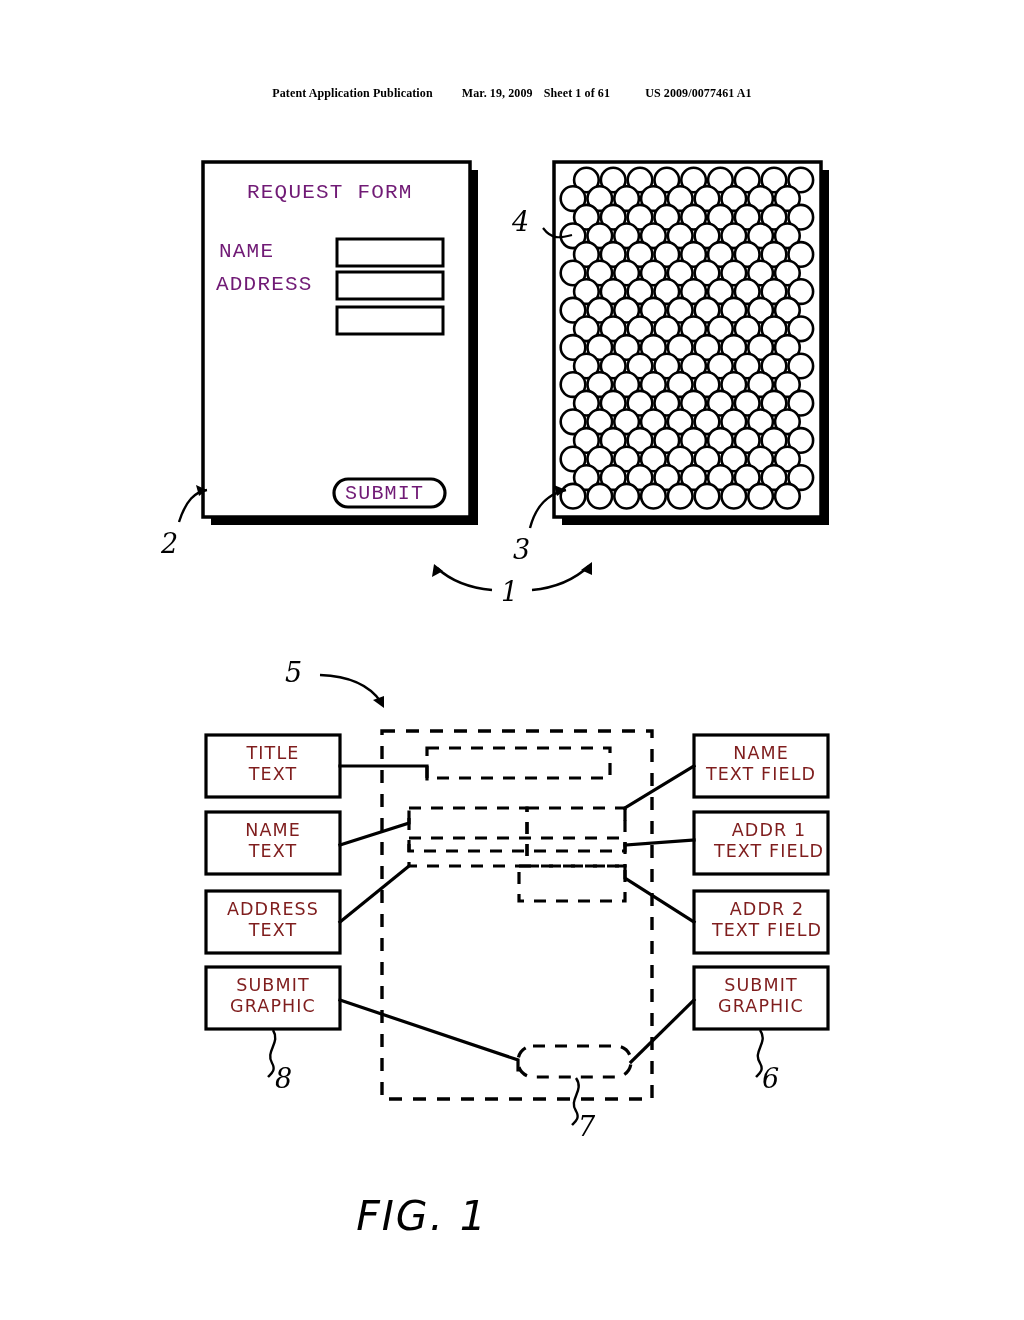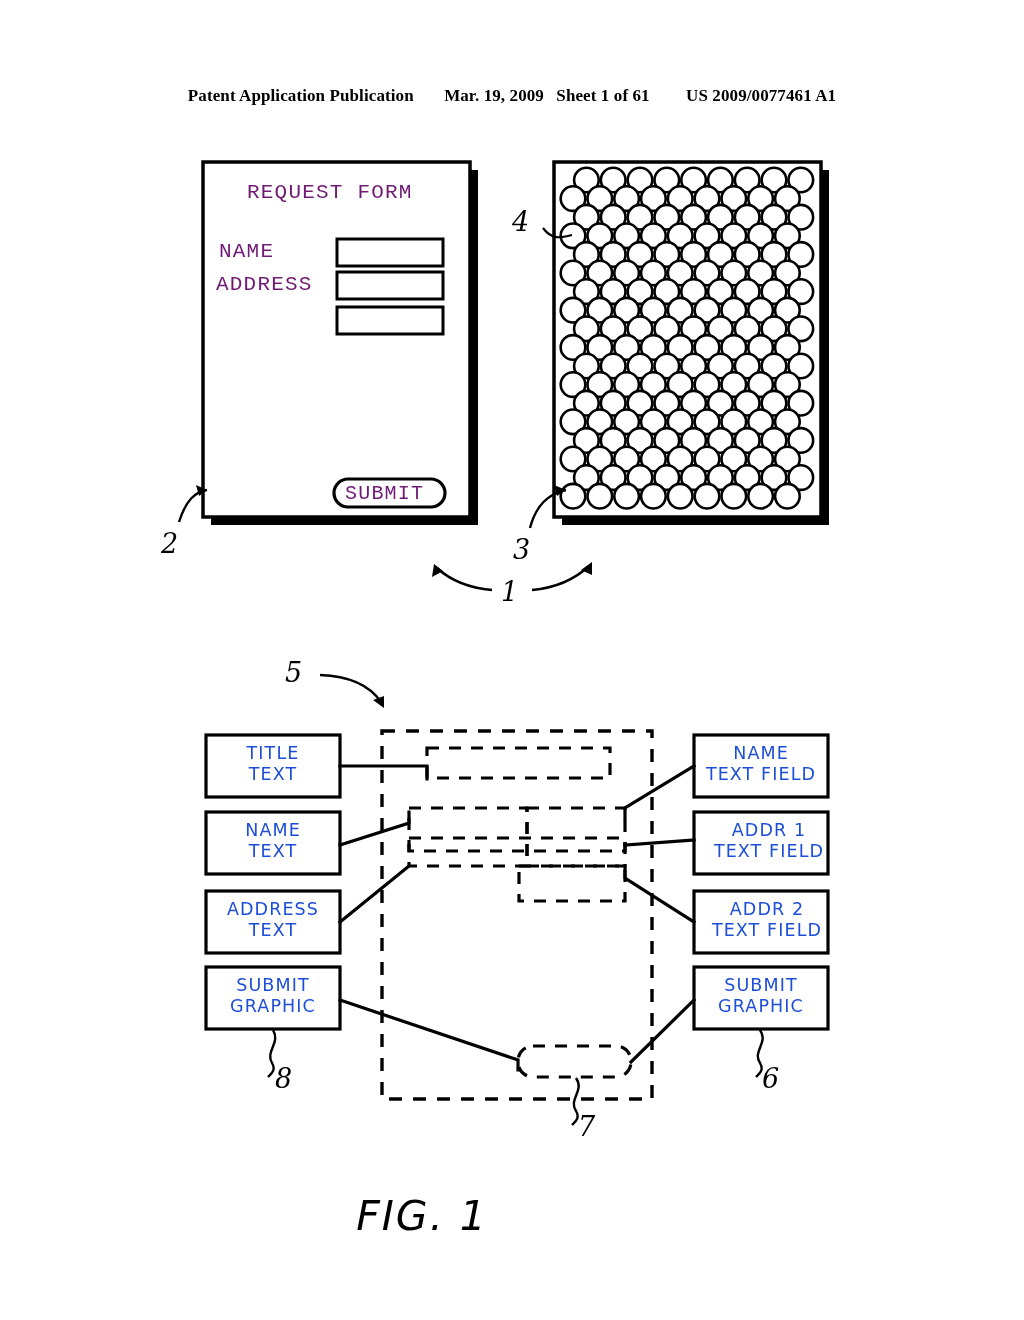--- a/index.html
+++ b/index.html
@@ -18,21 +18,21 @@
 
   
   #patent-header {
     position: absolute;
     top: 86px;
     left: 0;
     width: 1024px;
     text-align: center;
     font-family: "Liberation Serif", serif;
     font-weight: bold;
-    font-size: 17px;
+    font-size: 12px;
     letter-spacing: 0.1px;
     white-space: nowrap;
   }
   #patent-header .hdr-pub { }
   #patent-header .hdr-date { margin-left: 26px; }
   #patent-header .hdr-sheet { margin-left: 8px; }
   #patent-header .hdr-num { margin-left: 32px; }
 
   
   #figure-canvas {
@@ -60,21 +60,21 @@
     font-size: 27px;
     color: #000;
   }
   .boxlabel {
     position: absolute;
     font-family: "DejaVu Sans", sans-serif;
     font-size: 17.5px;
     letter-spacing: 1.1px;
     line-height: 1.18;
     text-align: center;
-    color: #1d4ed8;
+    color: #7f1d1d;
     white-space: nowrap;
   }
   #fig-caption {
     position: absolute;
     left: 0;
     top: 1192px;
     width: 844px;
     text-align: center;
     font-family: "DejaVu Sans", sans-serif;
     font-style: italic;

